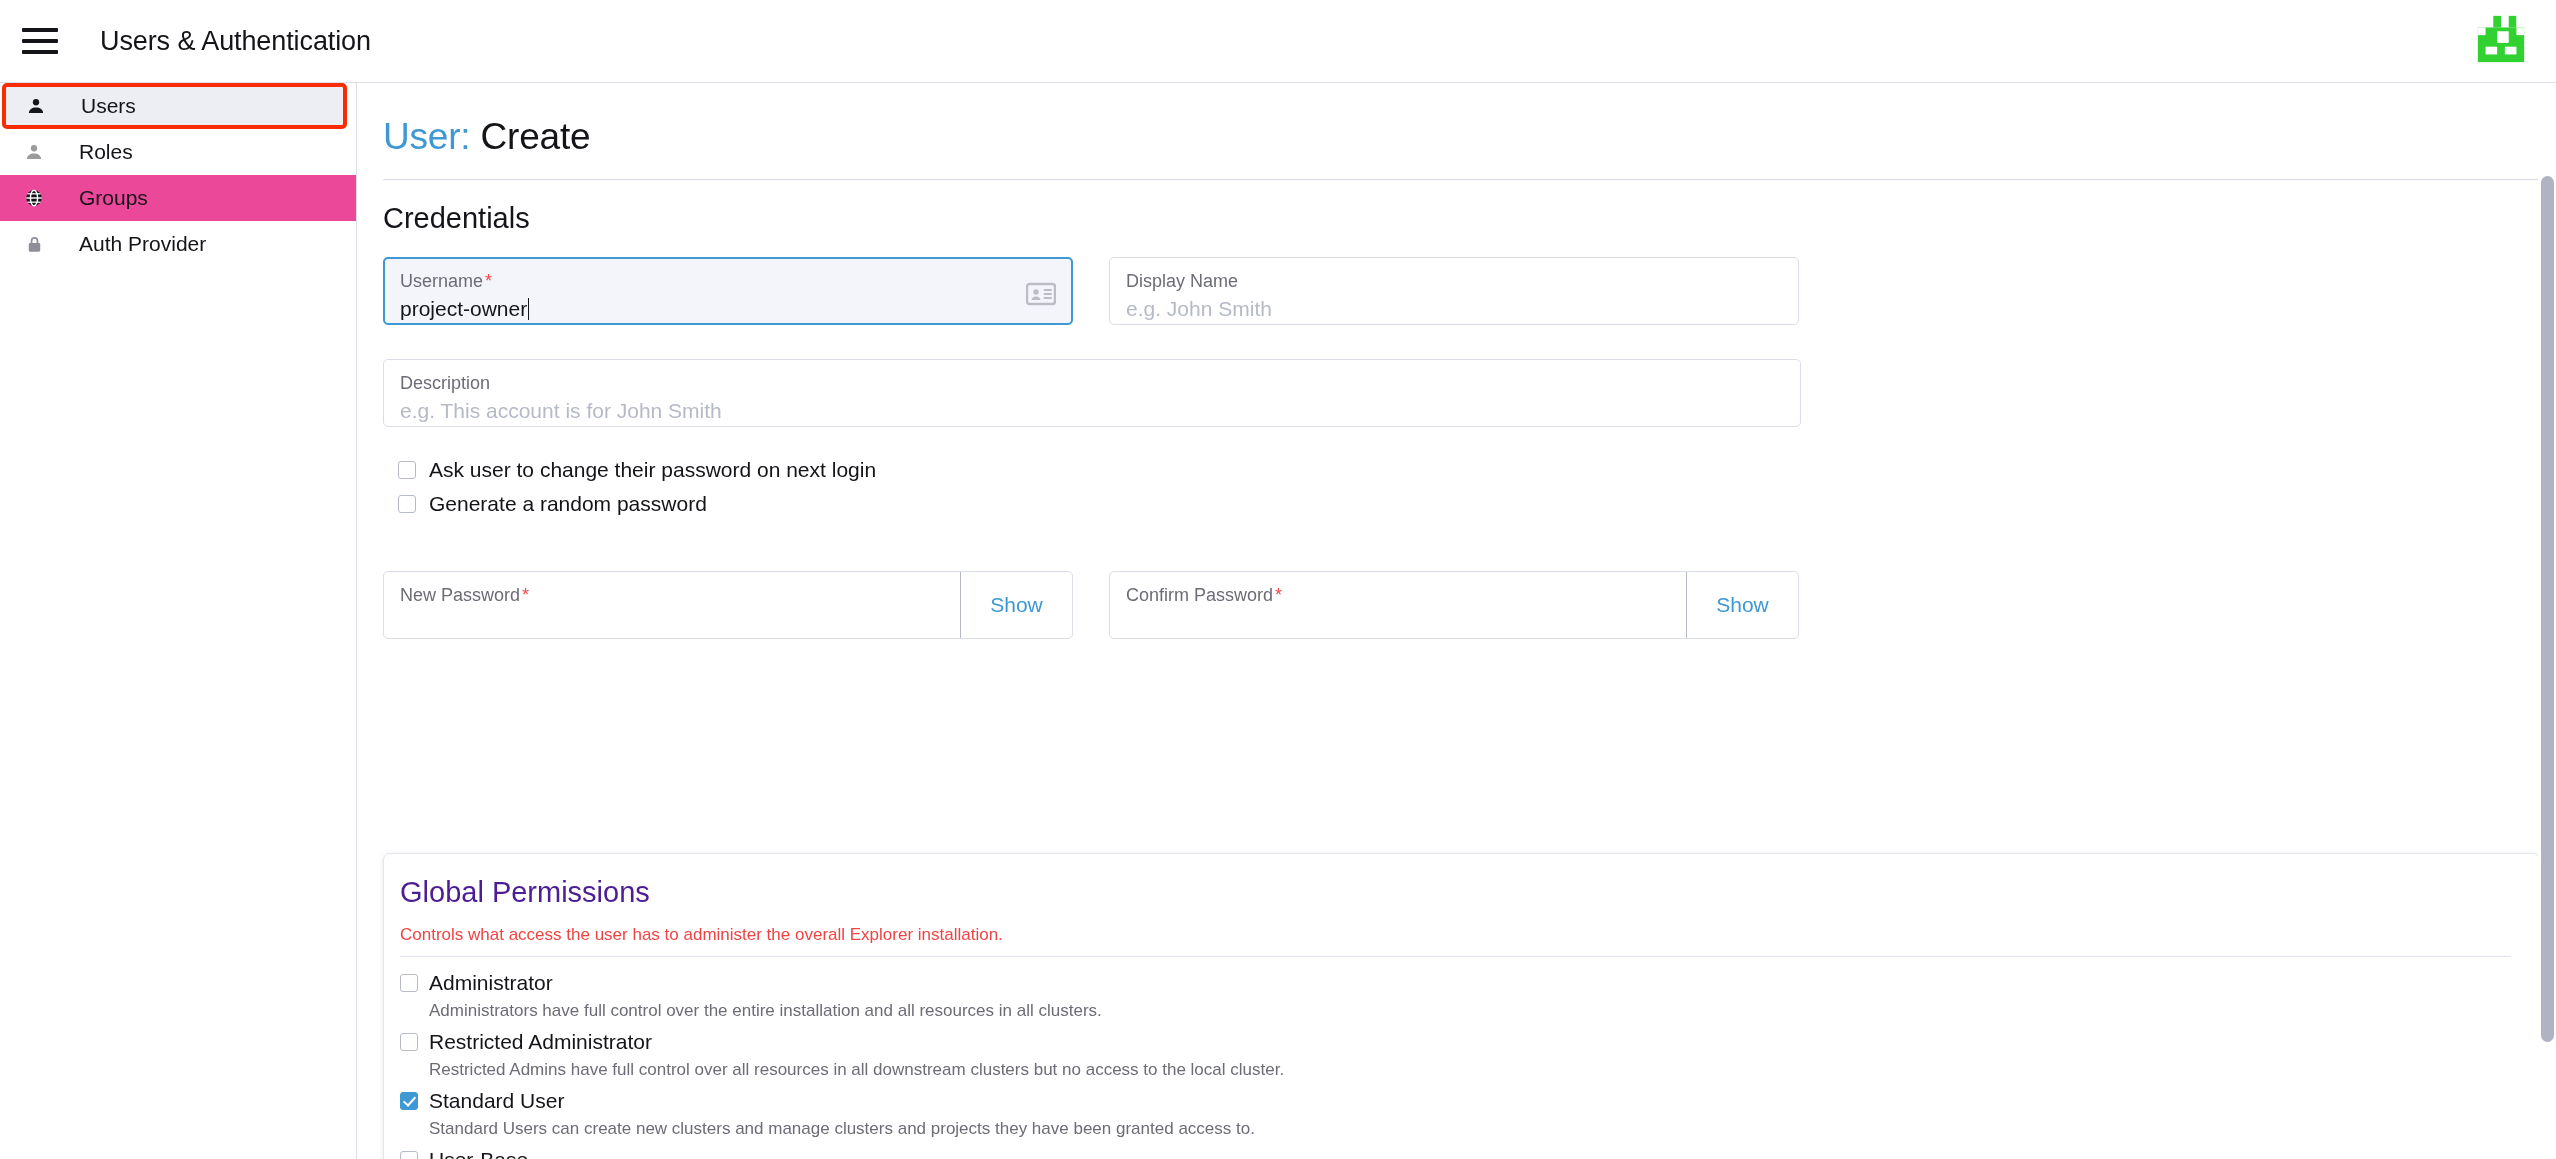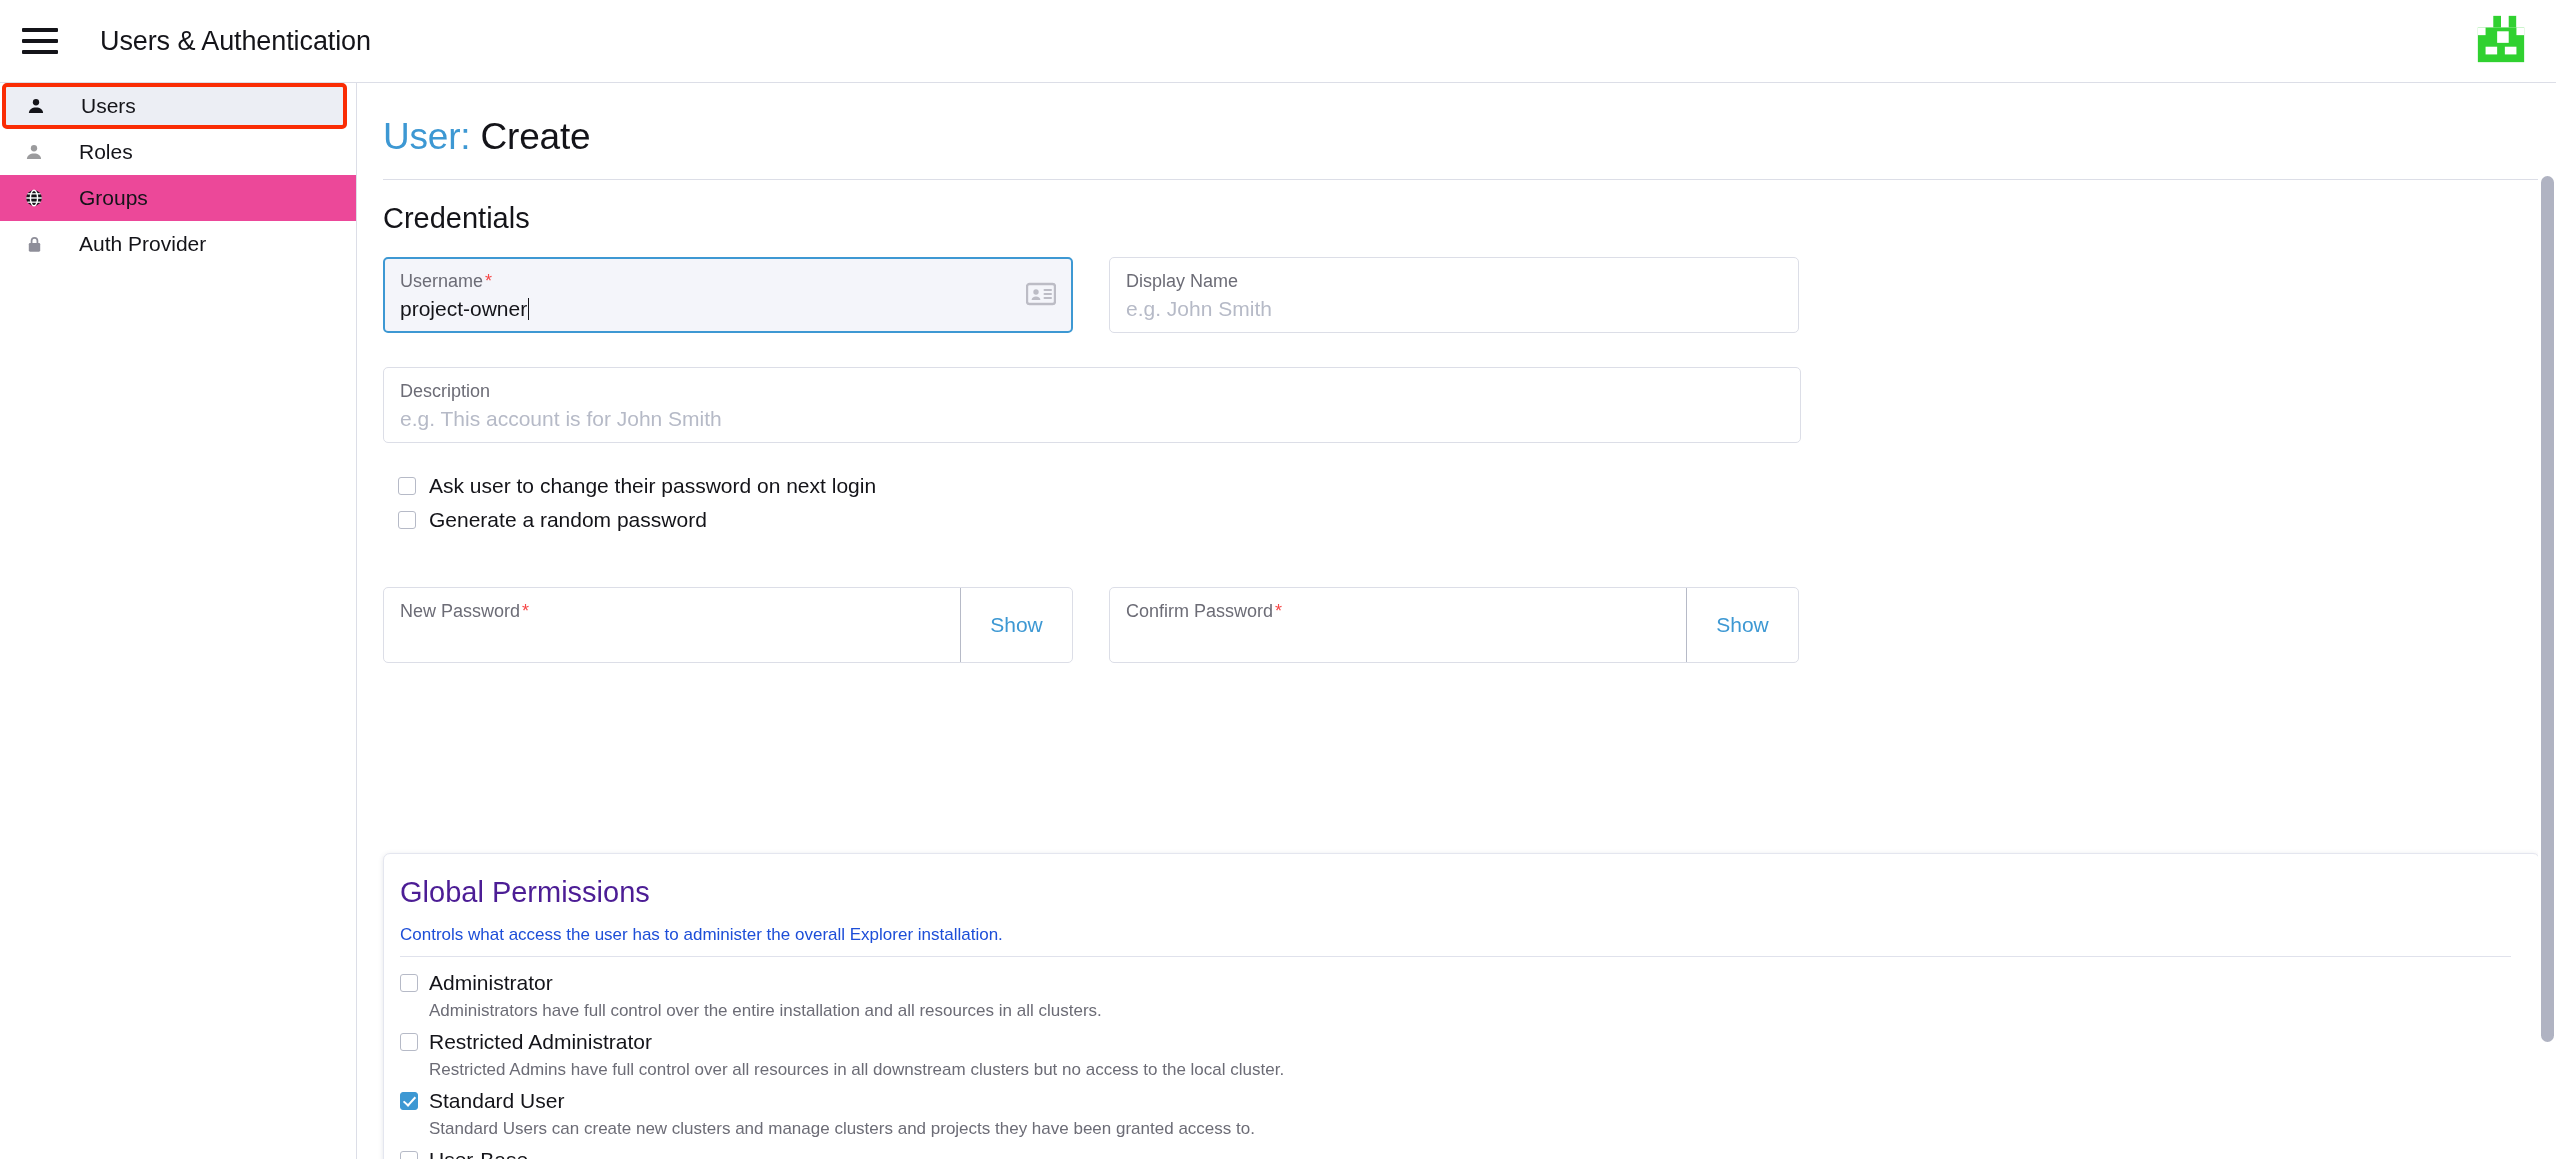--- a/index.html
+++ b/index.html
@@ -105,21 +105,21 @@
 
   
   .form-wrap { padding: 0 25px 0 15px; }
   .row { display: flex; gap: 36px; margin-top: 22px; }
 
   .field {
     position: relative;
     border: 1px solid #dcdee7;
     border-radius: 5px;
     background: #ffffff;
-    height: 76px;
+    height: 68px;
     padding: 13px 16px 0 16px;
     flex: 1 1 0;
     min-width: 0;
   }
   .field.focused {
     border: 2px solid #3d98d3;
     background: #f4f5fa;
     padding: 12px 15px 0 15px;
   }
   .field-label {
@@ -206,21 +206,21 @@
     border: 1px solid #e4e6ef;
     border-radius: 7px;
     box-shadow: 0 1px 5px rgba(90,95,120,0.16);
     padding: 22px 28px 26px 16px;
   }
   .perm-title {
     font-size: 29px; color: #4c1d95; font-weight: 400;
     margin: 0 0 0 0;
   }
   .perm-sub {
-    font-size: 17px; color: #1d4ed8;
+    font-size: 17px; color: #ef4444;
     margin-top: 16px;
   }
   .perm-divider {
     height: 1px; background: #e0e2ec;
     margin: 11px 0 0 0;
   }
   .perm-list { margin-top: 11px; }
   .perm-item { margin-bottom: 6px; }
   .perm-head {
     display: flex; align-items: center;

